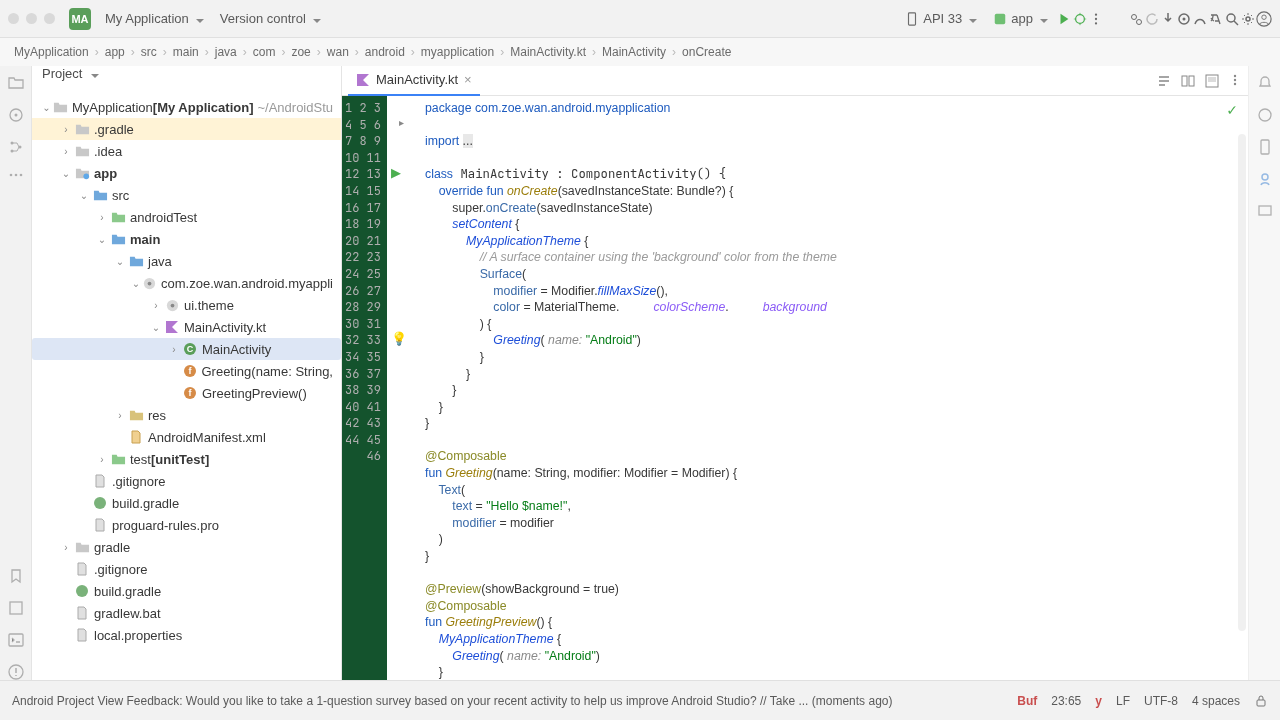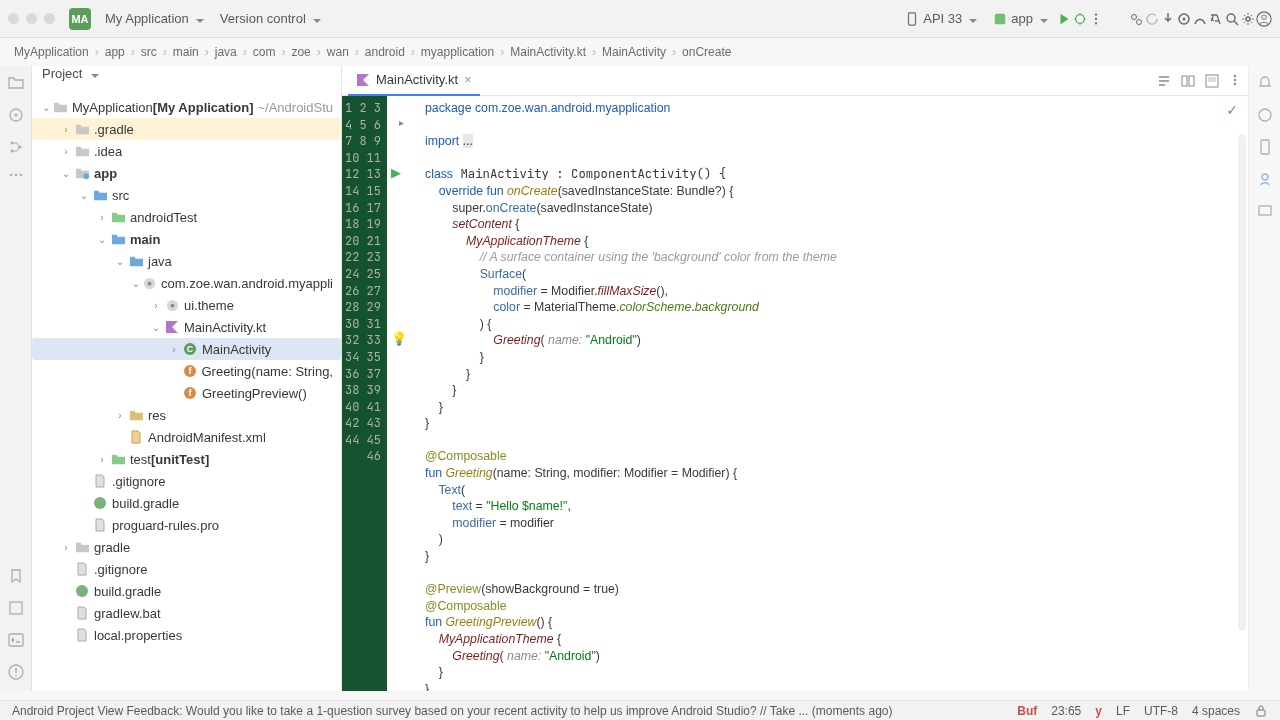--- a/index.html
+++ b/index.html
@@ -39,24 +39,24 @@
 .gutter { width:45px; text-align:right; padding:4px 6px 0 0; color:#aeaeae; font-family:"JetBrains Mono",Menlo,monospace; font-size:12px; line-height:16.6px; background:#14532d; }
 .gutter-ann { width:30px; position:relative; }
 .code { flex:1; padding:4px 0 0 8px; font-family:"JetBrains Mono",Menlo,monospace; font-size:12.3px; line-height:16.6px; white-space:pre; color:#383838; }
 .kw { color:#1e5bbf; }
 .fn { color:#9a7d0a; font-style:italic; }
 .call { color:#3a6aa8; }
 .ann { color:#8a8a27; }
 .str { color:#067d17; }
 .cmt { color:#9a9a9a; font-style:italic; }
 .param { color:#8a8a8a; font-style:italic; }
-.prop { color:#4d7c0f; font-style:italic; }
-.hlcall { color:#7f1d1d; font-style:italic; }
+.prop { color:#8b5cf6; font-style:italic;margin-left:34px; }
+.hlcall { color:#1d4ed8; font-style:italic; }
 .right-rail { width:32px; background:#f7f7f7; border-left:1px solid #eee; display:flex; flex-direction:column; align-items:center; padding-top:8px; gap:14px; }
-.status { position:absolute; bottom:0; left:0; right:0; height:20px; background:#f2f2f2; border-top:1px solid #e0e0e0; display:flex; align-items:center; padding:0 12px; font-size:12px; color:#5a5a5a; gap:14px; }
+.status { position:absolute; bottom:0; left:0; right:0; height:40px; background:#f2f2f2; border-top:1px solid #e0e0e0; display:flex; align-items:center; padding:0 12px; font-size:12px; color:#5a5a5a; gap:14px; }
 .status .msg { flex:1; white-space:nowrap; overflow:hidden; text-overflow:ellipsis; }
 .scroll-ind { position:absolute; right:2px; top:38px; bottom:60px; width:8px; background:rgba(0,0,0,.06); border-radius:4px; }
 svg { display:block; }
 .green-check{ position:absolute; right:10px; top:6px; color:#4caf50; font-size:14px;}
 </style>
 </head>
 <body>
 
 <div class="titlebar">
   <div class="traffic">

